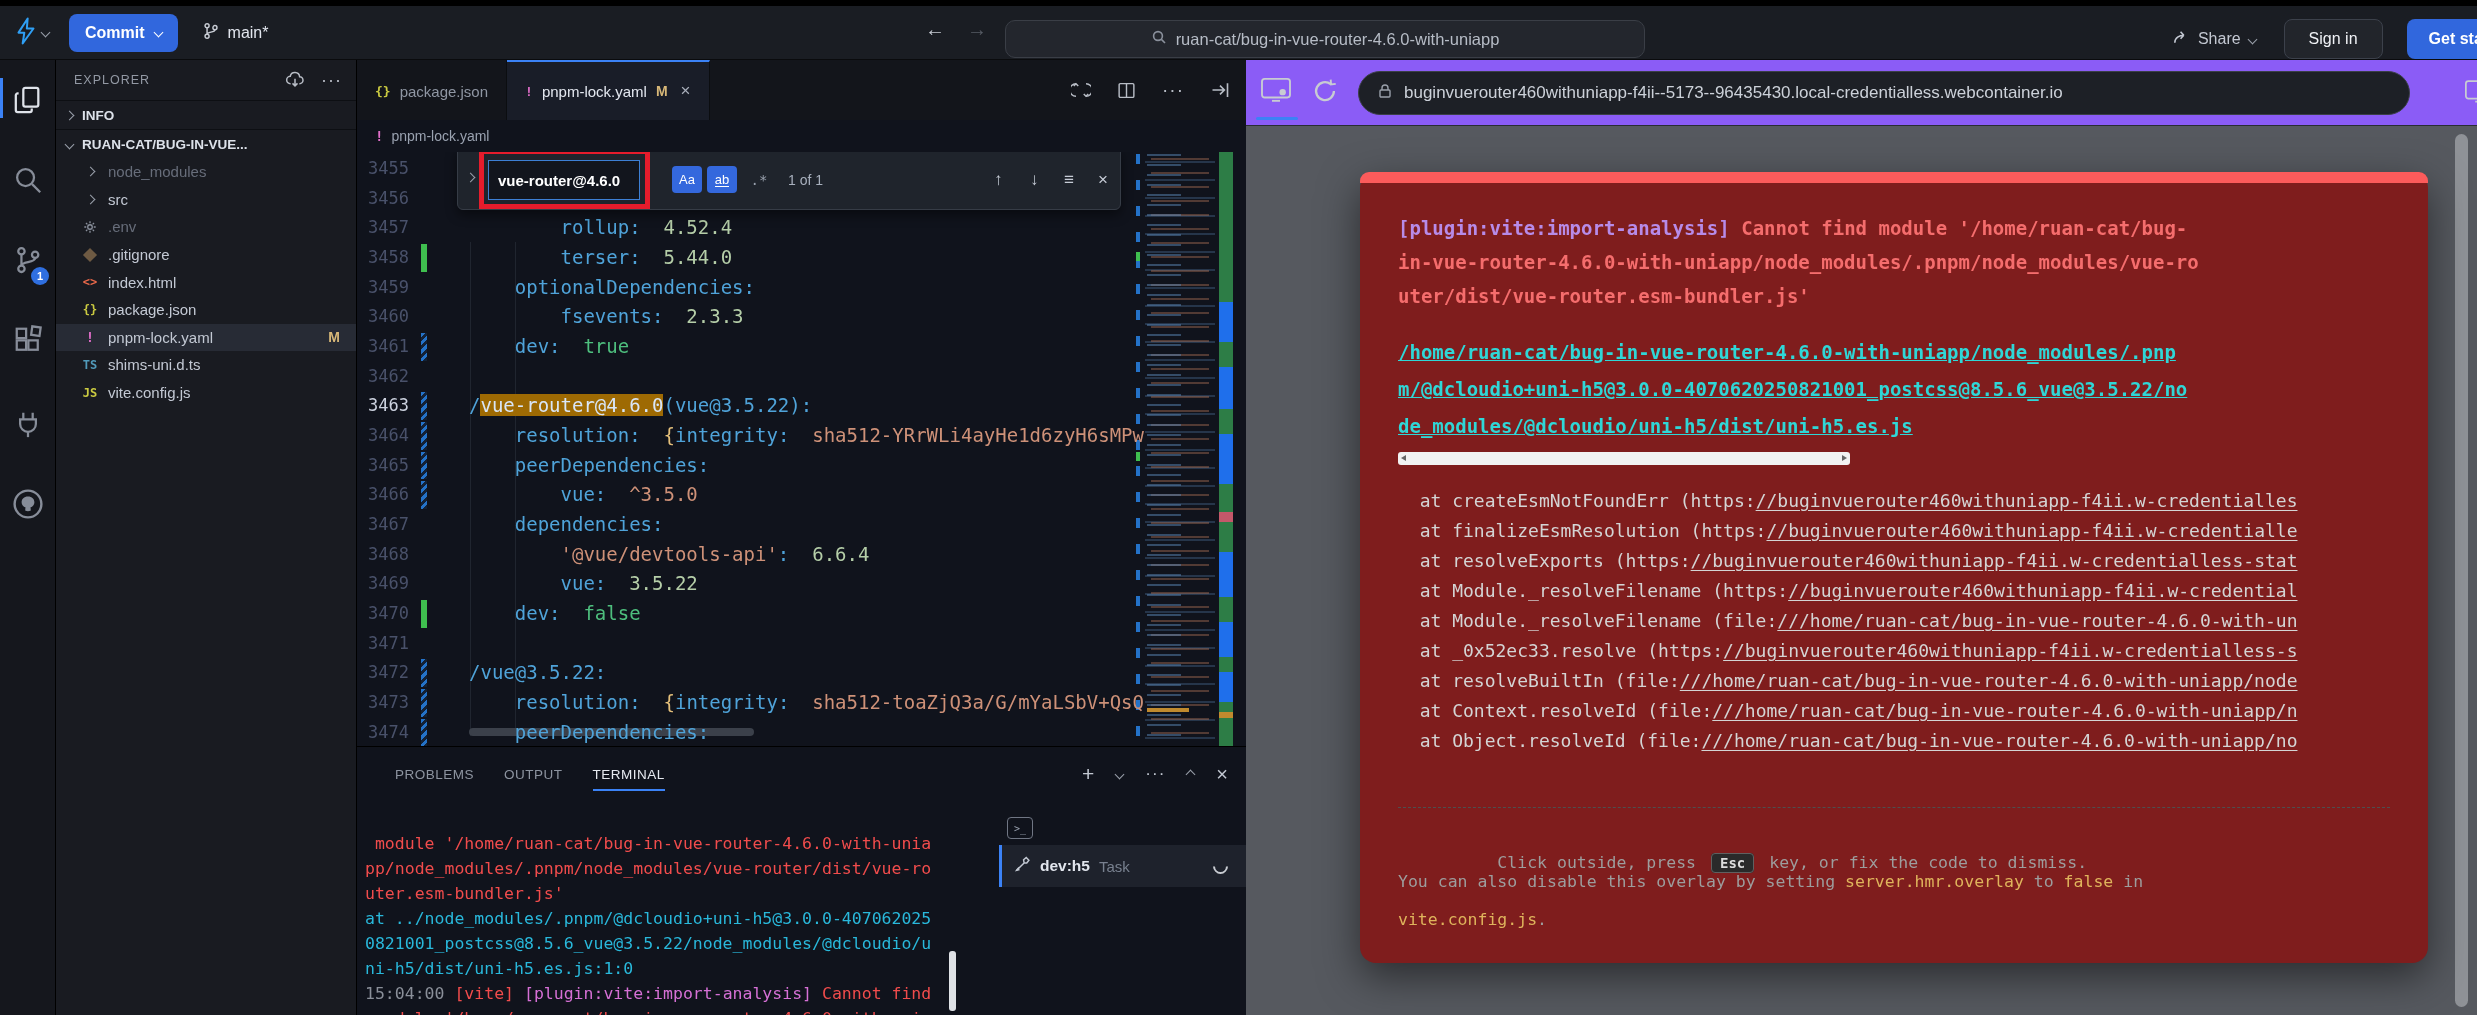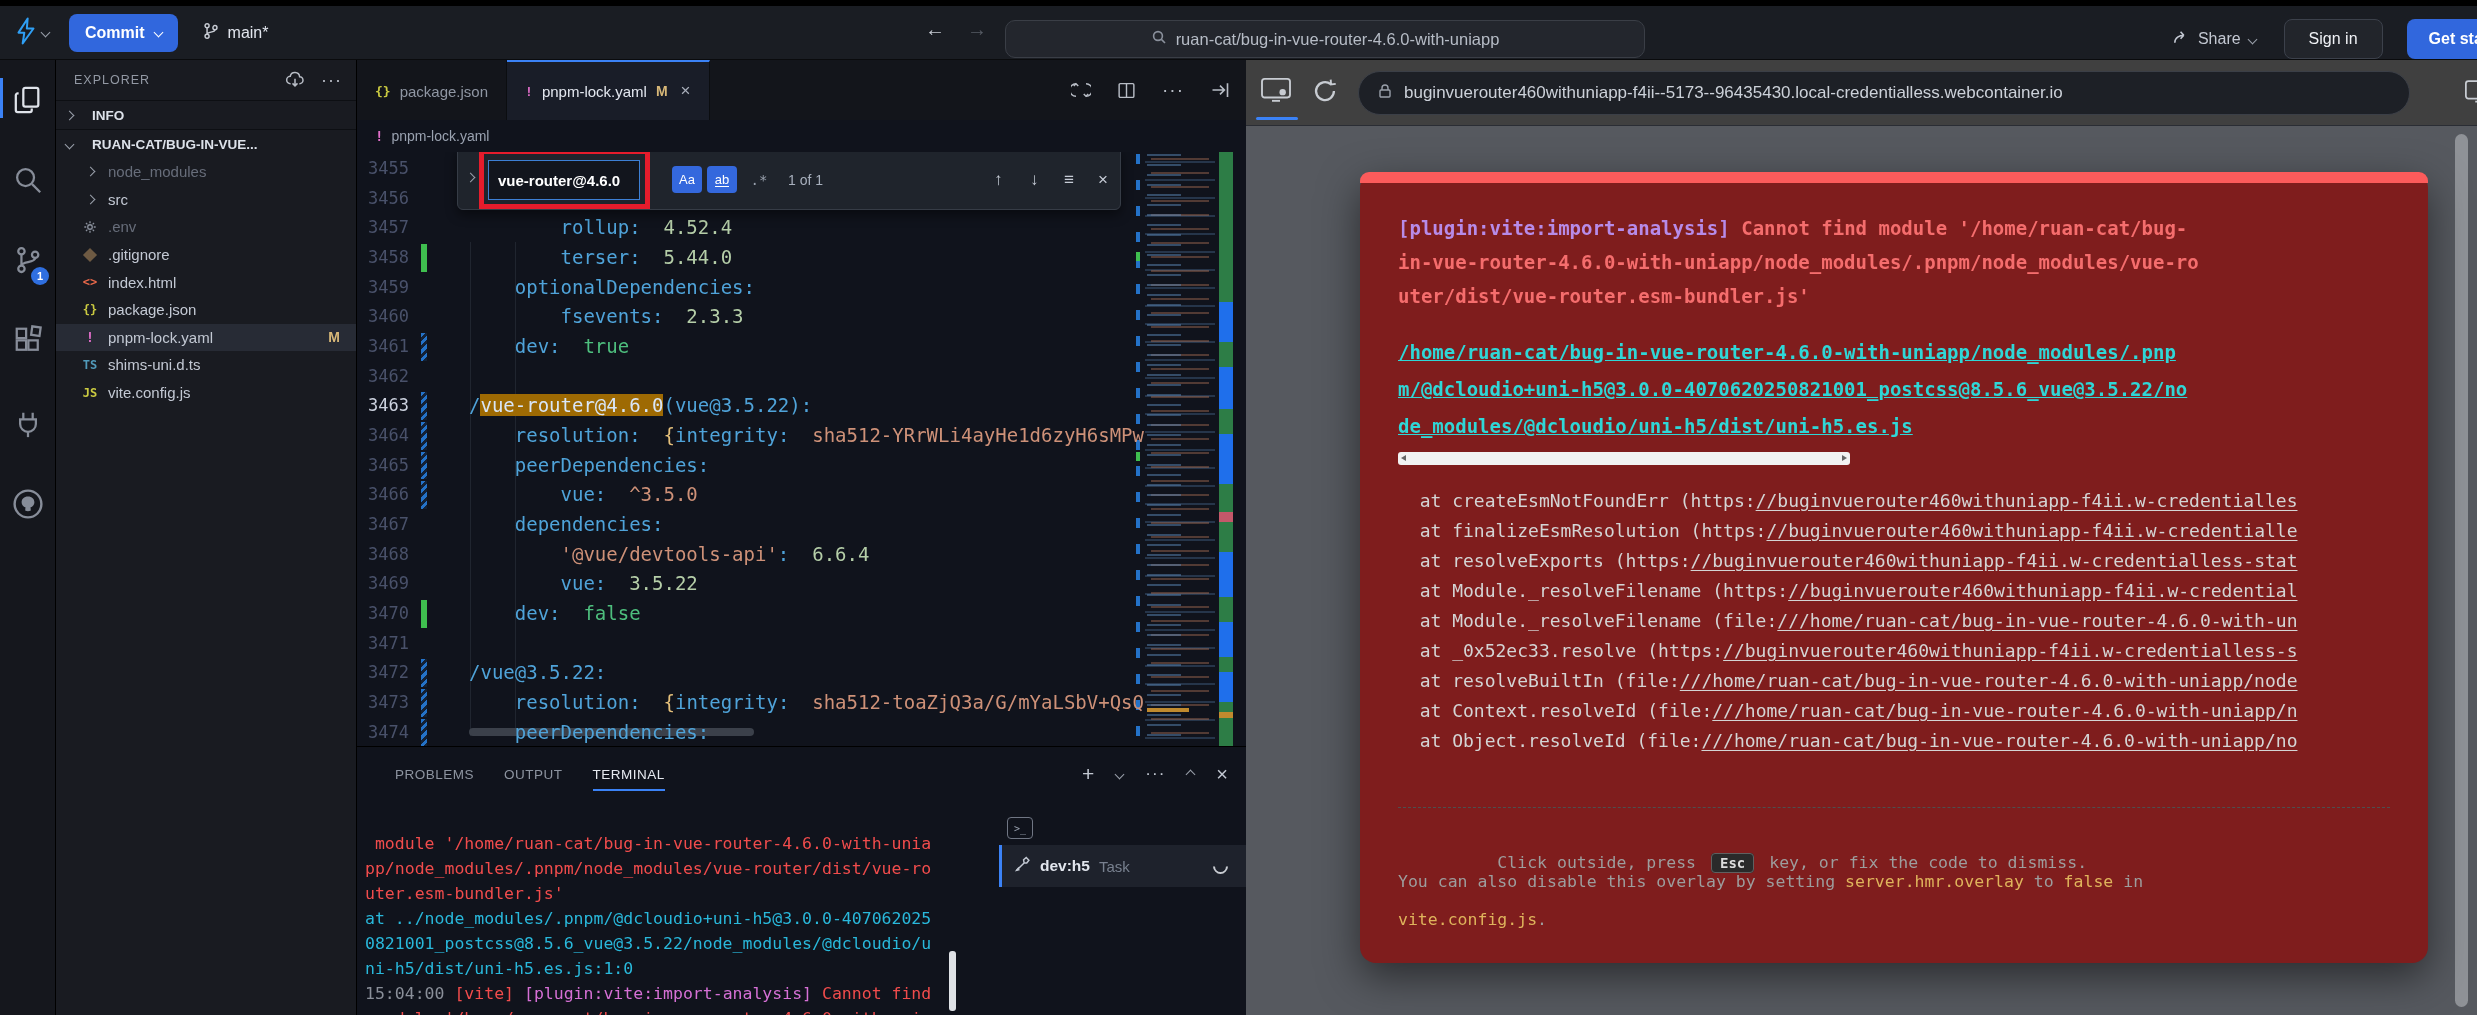--- a/index.html
+++ b/index.html
@@ -39,21 +39,21 @@
   .ab-item{position:absolute;left:0;width:56px;height:56px;display:flex;align-items:center;justify-content:center}
   .ab-active-bar{position:absolute;left:0;top:8px;width:3px;height:40px;background:#3b82f6}
   .ab-badge{position:absolute;right:7px;bottom:3px;width:18px;height:18px;border-radius:50%;background:#2f6fe0;
             color:#fff;font-size:11px;display:flex;align-items:center;justify-content:center;font-weight:700}
 
   
   .sidebar{position:absolute;left:56px;top:60px;width:300px;bottom:0;background:#191b21}
   .sb-header{height:40px;display:flex;align-items:center;padding:0 14px 0 18px}
   .sb-title{font-size:12.5px;letter-spacing:1px;color:#9399a4}
   .sb-header-icons{margin-left:auto;display:flex;gap:16px}
-  .sb-section{height:29px;display:flex;align-items:center;gap:19px;padding-left:10px;
+  .sb-section{height:29px;display:flex;align-items:center;gap:9px;padding-left:10px;
               border-top:1px solid #0d0f13;font-weight:700;font-size:13.5px;color:#dde2ea}
   .file-row{height:27.6px;display:flex;align-items:center;padding-left:24px;gap:8px;font-size:15px;color:#c3c9d4}
   .file-row.dim{color:#676d7a}
   .file-row.selected{background:#272b35}
   .file-row .fic{font-family:"DejaVu Sans Mono",monospace;font-weight:700;font-size:12px;width:20px;text-align:center}
   .file-row .fold-chev{width:20px;display:flex;justify-content:center}
   .file-badge{margin-left:auto;margin-right:16px;color:#d8b878;font-size:14px;font-weight:600}
   .git-diamond{width:10px;height:10px;background:#6e5a43;transform:rotate(45deg);margin:0 5px}
 
   
@@ -117,21 +117,21 @@
                    color:#9aa2b0;font-family:"DejaVu Sans Mono",monospace;font-size:10px;display:flex;align-items:center;justify-content:center}
   .task-row{position:absolute;left:642px;right:0;top:44px;height:42px;background:#1e222c;border-left:3px solid #3b82f6;
             display:flex;align-items:center;padding-left:12px;gap:9px}
   .task-name{color:#e2e6ee;font-size:15.5px;font-weight:600}
   .task-type{color:#78808f;font-size:15px}
   .spinner{margin-left:auto;margin-right:18px;width:15px;height:15px;border-radius:50%;
            border:2px solid #c8ccd2;border-right-color:transparent;border-top-color:transparent;transform:rotate(-45deg)}
 
   
   .preview{position:absolute;left:1246px;top:60px;right:0;bottom:0}
-  .pv-toolbar{position:absolute;left:0;top:0;width:100%;height:66px;background:#404040;border-bottom:1px solid #2a2d34}
+  .pv-toolbar{position:absolute;left:0;top:0;width:100%;height:66px;background:#8b5cf6;border-bottom:1px solid #2a2d34}
   .pv-device{position:absolute;left:14px;top:16px}
   .pv-device-underline{position:absolute;left:10px;top:57px;width:42px;height:3px;background:#3b82f6;border-radius:2px}
   .pv-refresh{position:absolute;left:66px;top:18px}
   .url-pill{position:absolute;left:112px;top:11px;width:1052px;height:44px;border-radius:22px;background:#1d2026;
             border:1px solid #3b3f47;display:flex;align-items:center;padding-left:18px;gap:11px;
             color:#ccd1d9;font-size:17px}
   .pv-edge-icon{position:absolute;left:1218px;top:18px}
   .pv-body{position:absolute;left:0;top:66px;right:0;bottom:0;background:#56595f}
   .pv-scrollbar{position:absolute;right:9px;top:8px;bottom:8px;width:13px;background:#8f9297;border-radius:7px}
 

